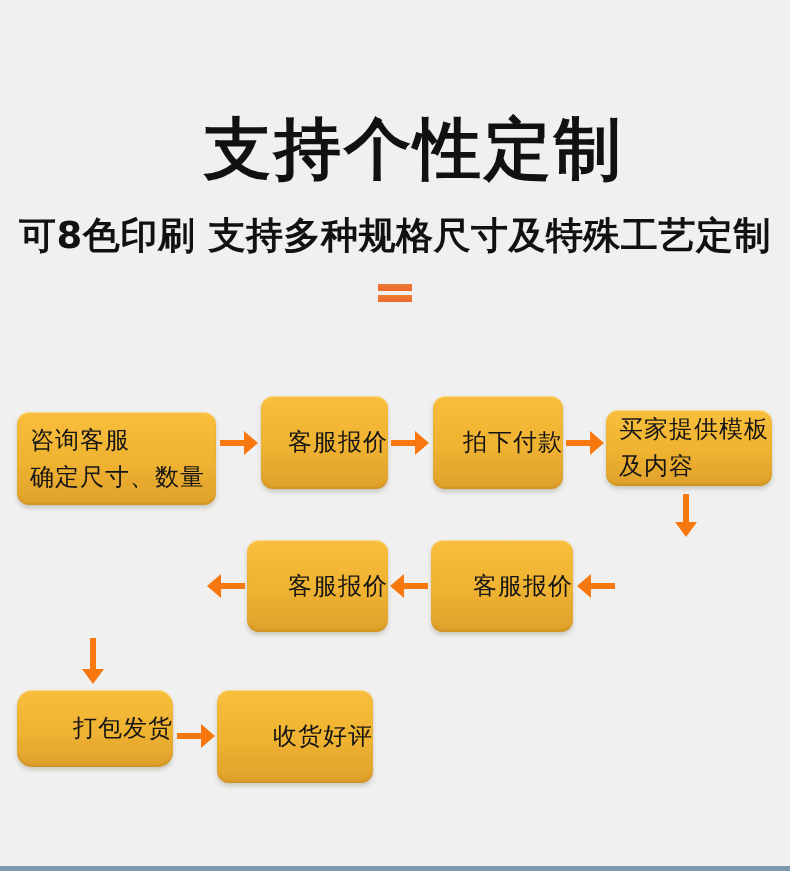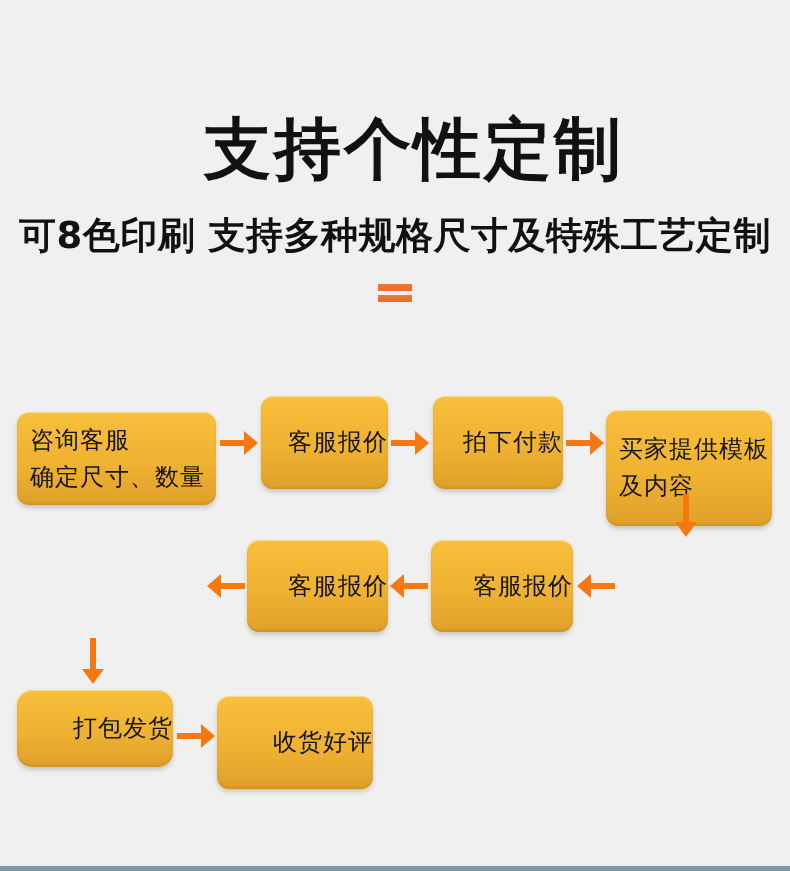--- a/index.html
+++ b/index.html
@@ -48,27 +48,27 @@
     letter-spacing:1px;
   }
   .step-box.align-left{align-items:flex-start;padding-left:13px;padding-right:6px;box-sizing:border-box;margin-top:16px;}
   .step-box span{display:block;white-space:nowrap;}
   .step-box span:empty{display:none;}
 
   
   .p1{left:17px;top:396px;width:199px;height:93px;}
   .p2{left:261px;top:396px;width:127px;height:93px;}
   .p3{left:433px;top:396px;width:130px;height:93px;}
-  .p4{left:606px;top:394px;width:166px;height:116px;}
+  .p4{left:606px;top:394px;width:166px;height:76px;}
   .p5{left:620px;top:540px;width:154px;height:92px;}
   .p6{left:431px;top:540px;width:142px;height:92px;}
   .p7{left:247px;top:540px;width:141px;height:92px;}
   .p8{left:17px;top:540px;width:188px;height:92px;}
   .p9{left:17px;top:690px;width:156px;height:77px;border-radius:15px;}
-  .p10{left:217px;top:690px;width:156px;height:93px;margin-top:6px;}
+  .p10{left:217px;top:690px;width:156px;height:93px;}
 
   
   .arrow{position:absolute;}
   .arrow .shaft{position:absolute;background:var(--arrow,#f6780f);}
   .arrow .head{position:absolute;width:0;height:0;}
   .arrow-h{width:38px;height:24px;}
   .arrow-right .shaft{left:0;top:9px;width:24px;height:6px;}
   .arrow-right .head{left:24px;top:0;
     border-top:12px solid transparent;border-bottom:12px solid transparent;
     border-left:14px solid var(--arrow,#f6780f);}

